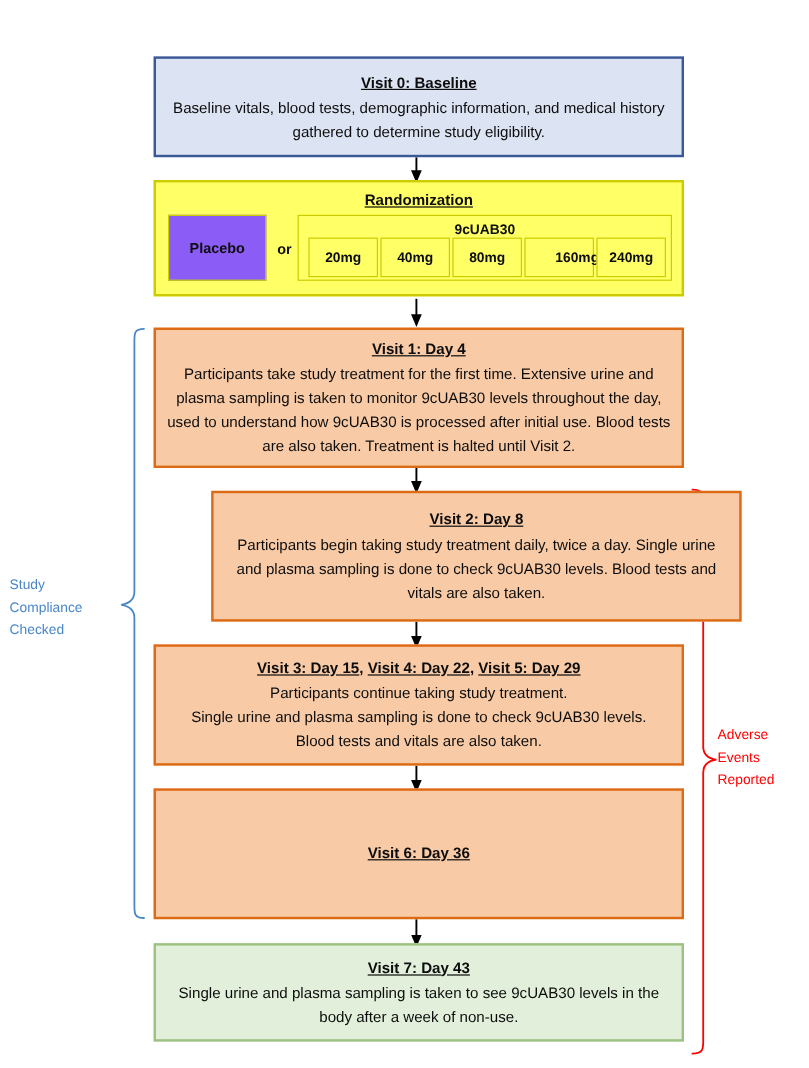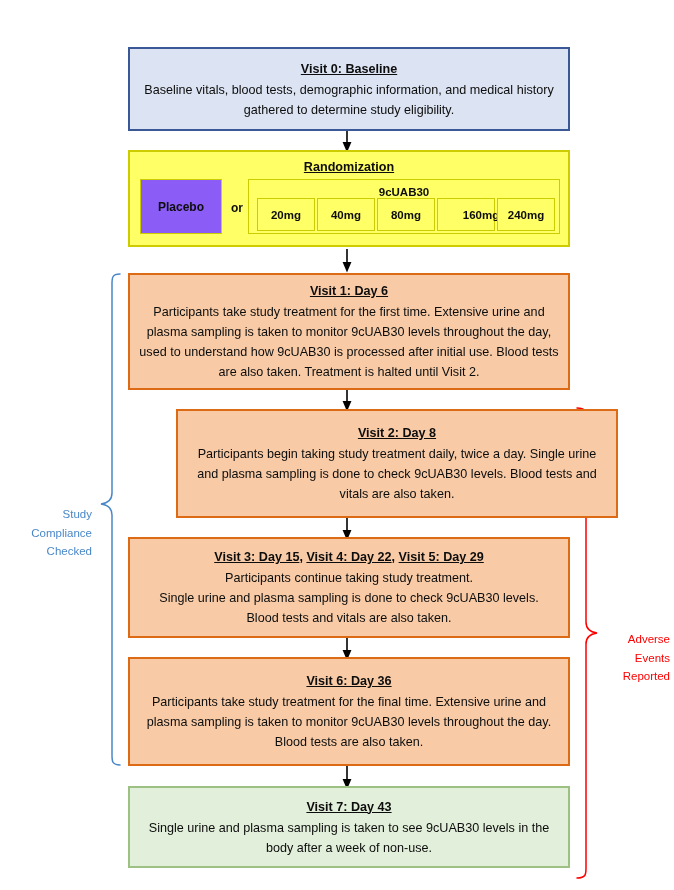--- a/index.html
+++ b/index.html
@@ -109,25 +109,24 @@
     display: flex;
     align-items: center;
     justify-content: center;
     font-weight: bold;
     font-size: 11.5px;
     color: #0d0d0d;
   }
 
   .side-label {
     position: absolute;
-    text-align: right;
+    text-align: left;
     font-size: 11.5px;
     line-height: 18.5px;
     white-space: pre-line;
-    margin-top: 26px;
   }
   #study-compliance-label { color: #4a87c8; left: 8px; top: 479px; width: 84px; }
   #adverse-events-label   { color: #ff0000; left: 598px; top: 604px; width: 72px; }
 
   svg { position: absolute; left: 0; top: 0; }
 </style>
 </head>
 <body>
 
 <div id="canvas">
@@ -196,41 +195,40 @@
       <div class="dose-box" style="left:188px; width:58px;padding-left:30px;">
         <span>160mg</span>
       </div>
       <div class="dose-box" style="left:248px; width:58px;">
         <span>240mg</span>
       </div>
     </div>
   </div>
 
   <div class="box box-orange" id="visit1-box" style="left:128px; top:273px; width:442px; height:117px;">
-    <div class="title">Visit 1: Day 6</div>
+    <div class="title">Visit 1: Day 4</div>
     <div class="body">Participants take study treatment for the first time. Extensive urine and plasma sampling is taken to monitor 9cUAB30 levels throughout the day, used to understand how 9cUAB30 is processed after initial use. Blood tests are also taken. Treatment is halted until Visit 2.</div>
   </div>
 
   <div class="box box-orange" id="visit2-box" style="left:128px; top:409px; width:442px; height:109px;margin-left:48px;">
     <div class="title">Visit 2: Day 8</div>
     <div class="body">Participants begin taking study treatment daily, twice a day. Single urine and plasma sampling is done to check 9cUAB30 levels. Blood tests and vitals are also taken.</div>
   </div>
 
   <div class="box box-orange" id="visit345-box" style="left:128px; top:537px; width:442px; height:101px;">
     <div class="title" style="text-decoration:none;">
       <span style="text-decoration:underline;">Visit 3: Day 15</span><span>, </span><span style="text-decoration:underline;">Visit 4: Day 22</span><span>, </span><span style="text-decoration:underline;margin-top:45px;">Visit 5: Day 29</span>
     </div>
     <div class="body" style="white-space:pre-line;">Participants continue taking study treatment.
 Single urine and plasma sampling is done to check 9cUAB30 levels.
 Blood tests and vitals are also taken.</div>
   </div>
 
   <div class="box box-orange" id="visit6-box" style="left:128px; top:657px; width:442px; height:109px;">
     <div class="title">Visit 6: Day 36</div>
-    <div class="body">Participants take study treatment for the final time.  Extensive urine and plasma sampling is taken to monitor 9cUAB30 levels throughout the day. Blood tests are also taken.</div>
   </div>
 
   <div class="box box-green" id="visit7-box" style="left:128px; top:786px; width:442px; height:82px;">
     <div class="title">Visit 7: Day 43</div>
     <div class="body">Single urine and plasma sampling is taken to see 9cUAB30 levels in the body after a week of non-use.</div>
   </div>
 
   <div class="side-label" id="study-compliance-label">Study
 Compliance
 Checked</div>

